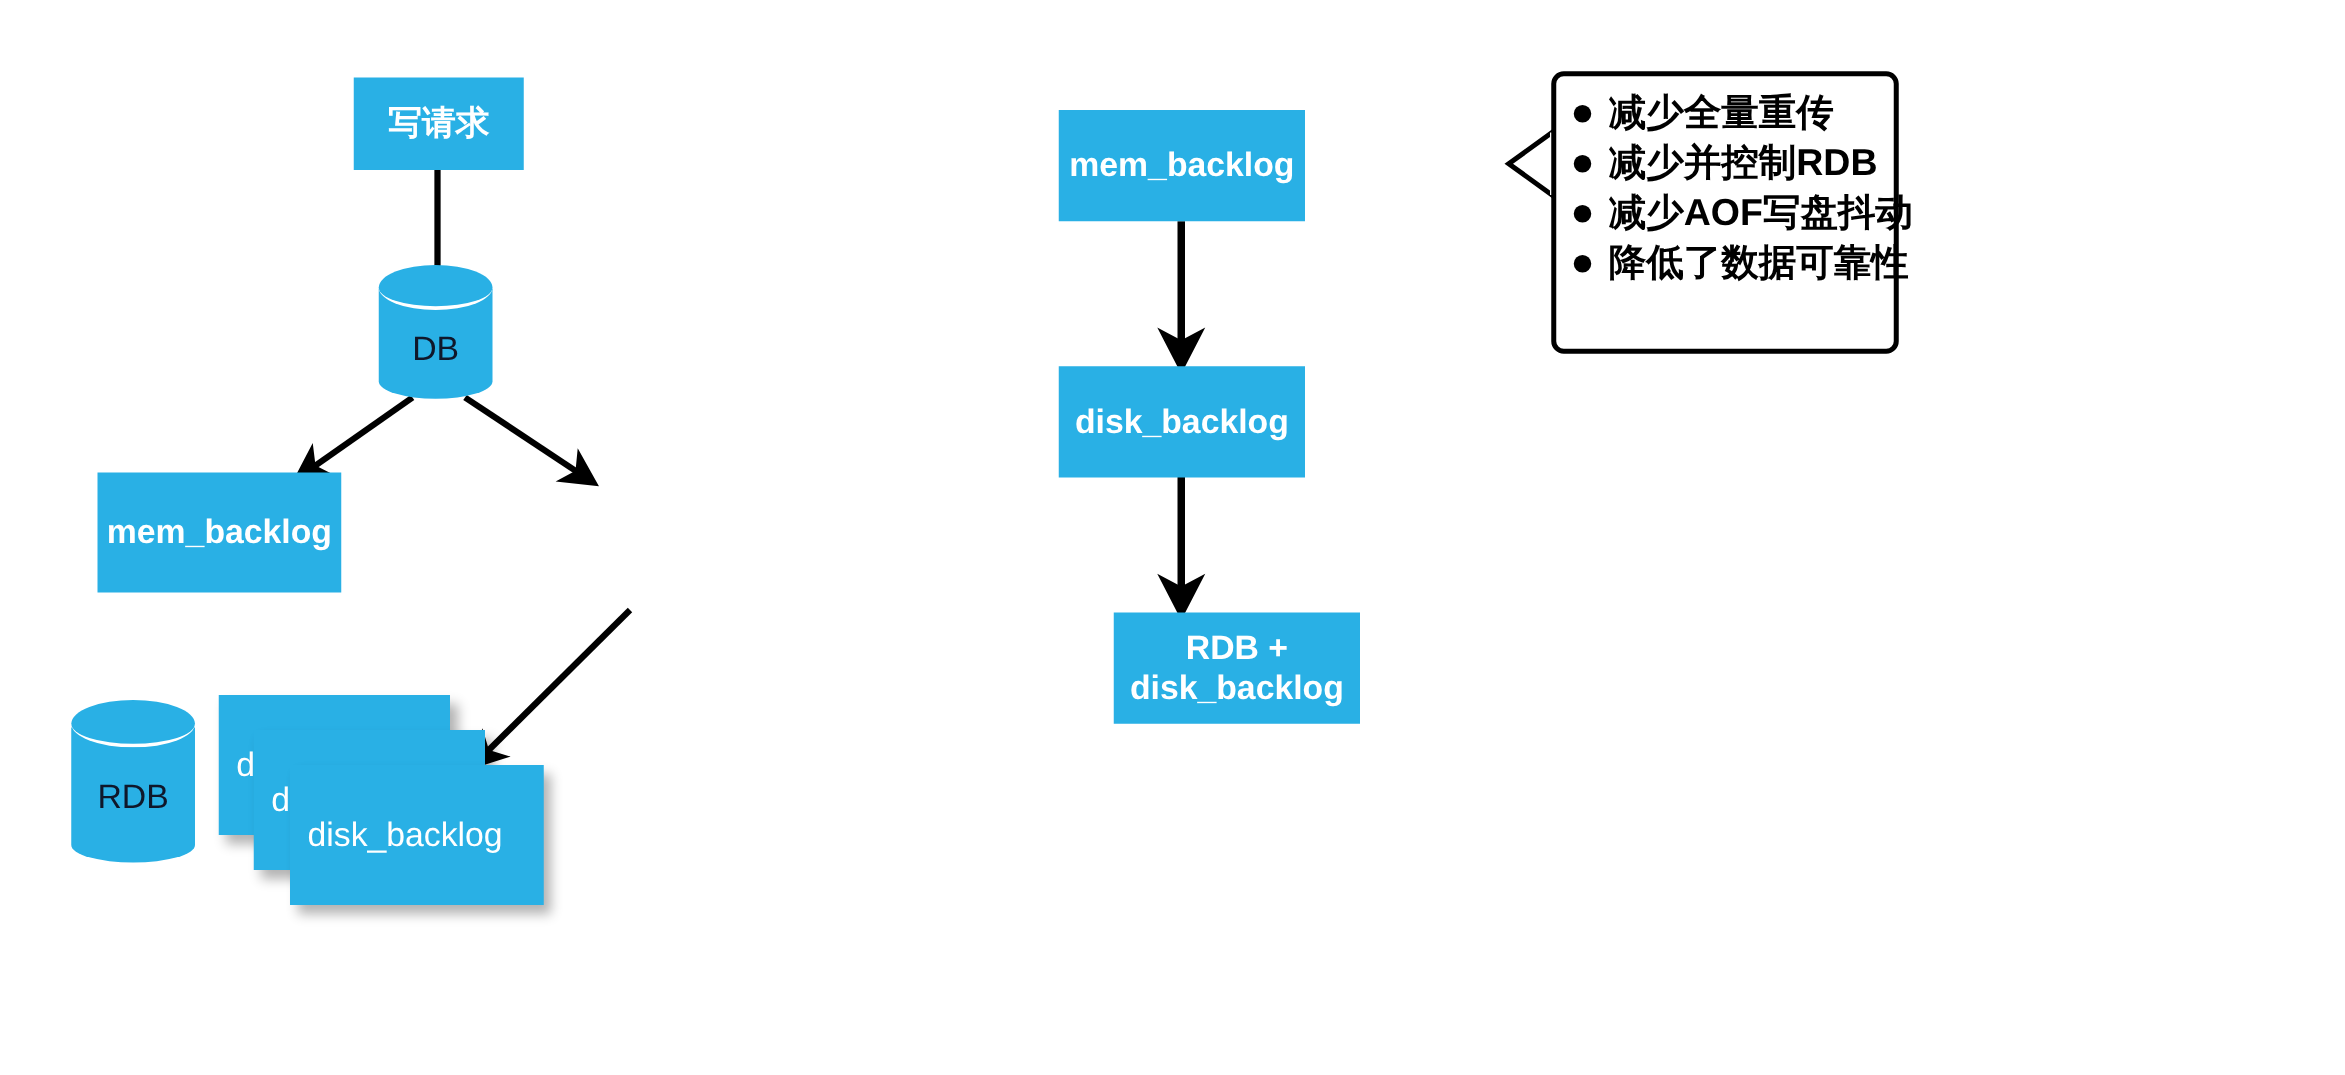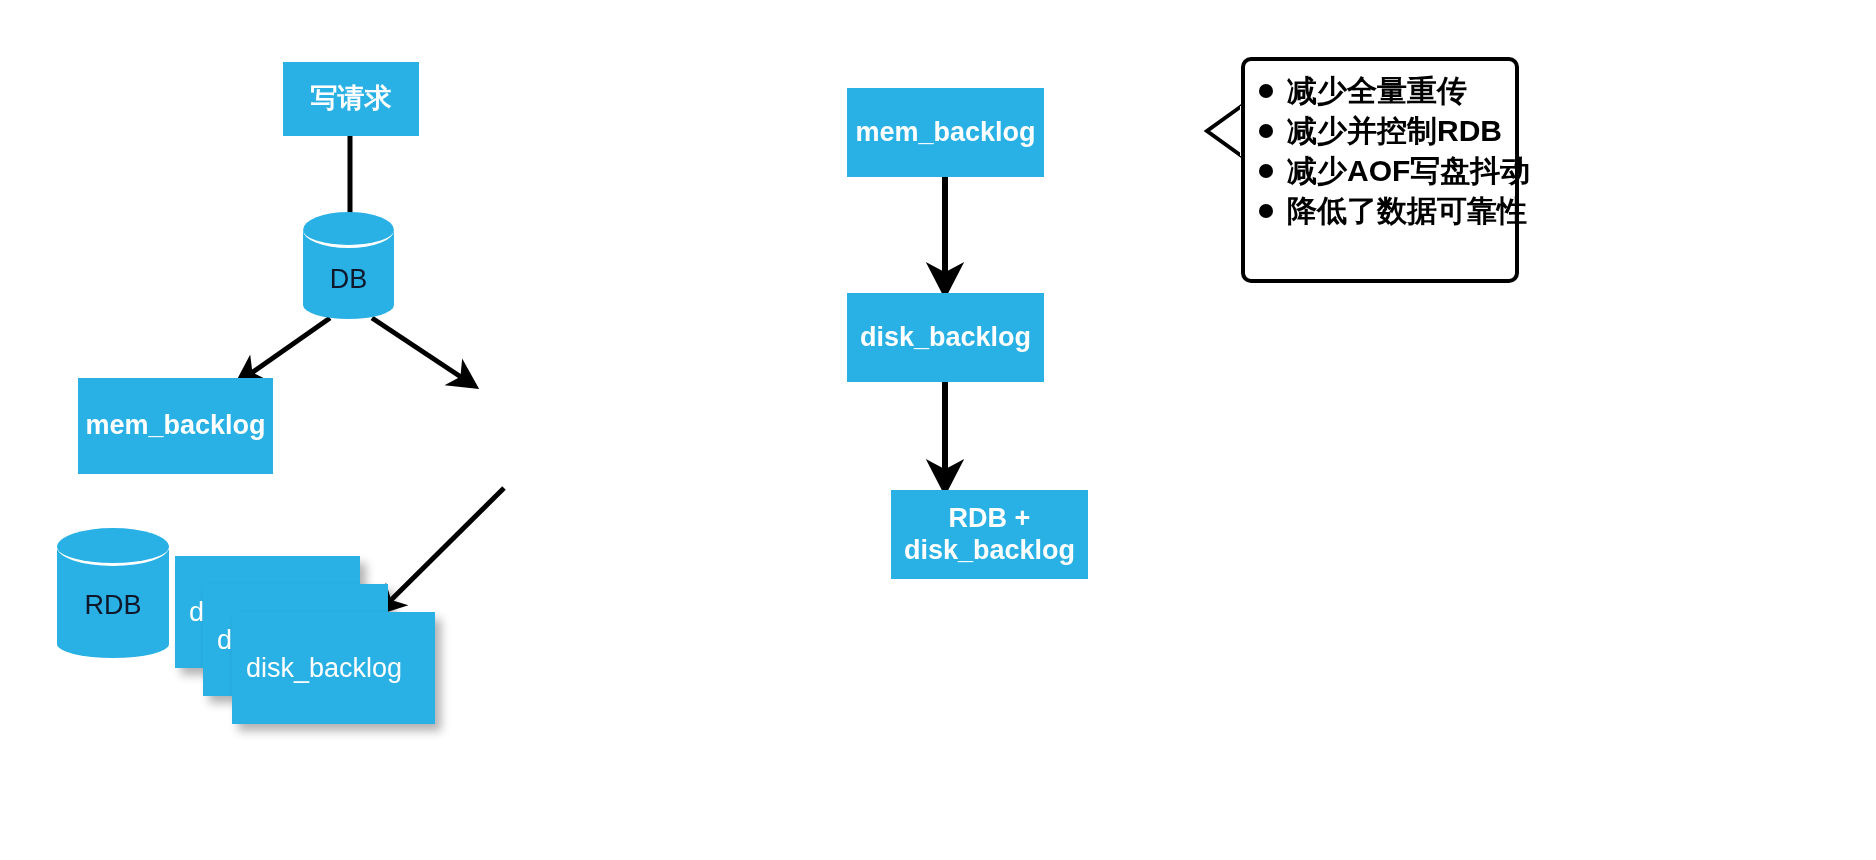--- a/index.html
+++ b/index.html
@@ -120,21 +120,21 @@
 
   <div class="cyl" style="left:303px;top:212px;width:91px;height:107px;">
     <div class="cyl-body" style="height:88px;"></div>
     <div class="cyl-top" style="height:36px;"></div>
     <div class="cyl-label" style="top:52px;font-size:27px;">DB</div>
   </div>
 
   <div class="node box" style="left:78px;top:378px;width:195px;height:96px;font-size:27px;">mem_backlog</div>
 
 
-  <div class="cyl" style="left:57px;top:528px;width:112px;height:130px;">
+  <div class="cyl" style="left:57px;top:560px;width:99px;height:130px;">
     <div class="cyl-body" style="height:108px;"></div>
     <div class="cyl-top" style="height:38px;"></div>
     <div class="cyl-label" style="top:62px;font-size:27px;">RDB</div>
   </div>
 
   <div class="node card" style="left:175px;top:556px;width:185px;height:112px;font-size:27px;z-index:1;">disk_backlog</div>
   <div class="node card" style="left:203px;top:584px;width:185px;height:112px;font-size:27px;z-index:2;">disk_backlog</div>
   <div class="node card" style="left:232px;top:612px;width:203px;height:112px;font-size:27px;z-index:3;">disk_backlog</div>
 
   <div class="node box" style="left:847px;top:88px;width:197px;height:89px;font-size:27px;">mem_backlog</div>

